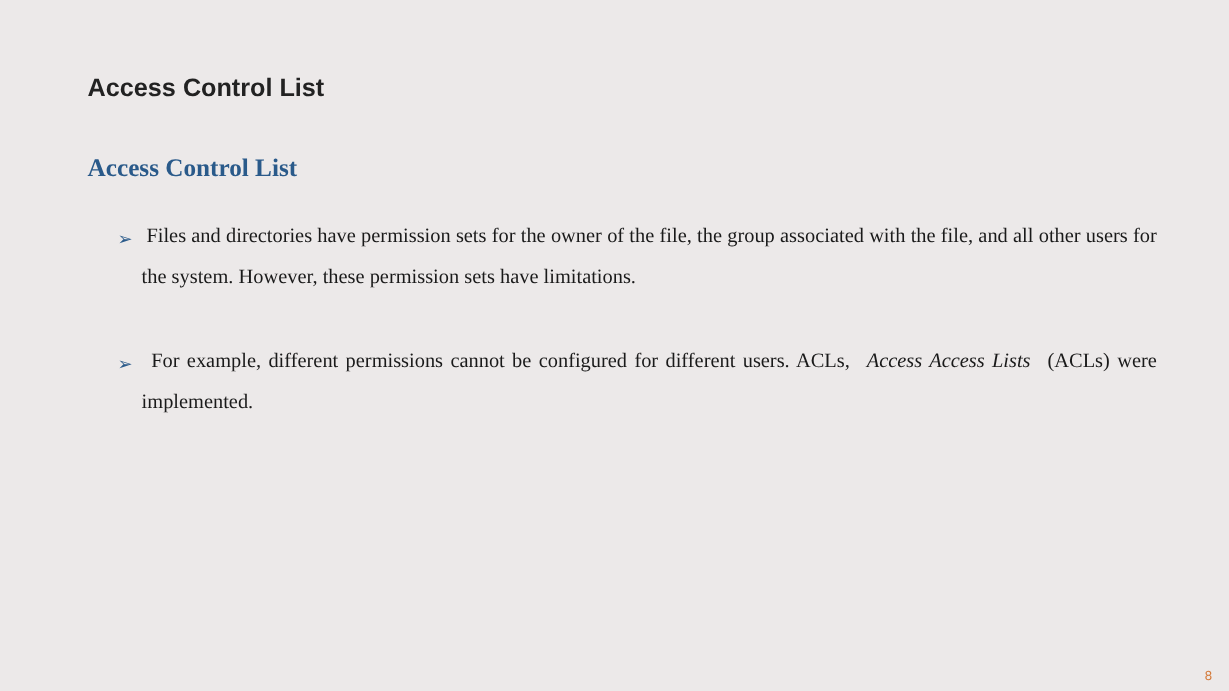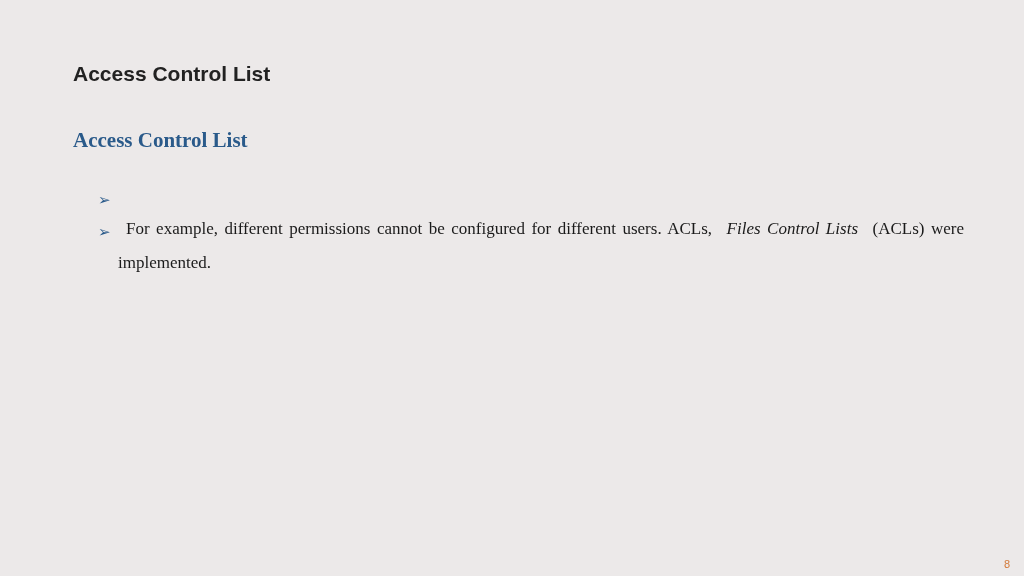--- a/index.html
+++ b/index.html
@@ -72,20 +72,21 @@
 </head>
 <body>
 
 <h1 class="main-title">Access Control List</h1>
 
 <h2 class="sub-title">Access Control List</h2>
 
 <ul class="bullet-list">
   <li class="bullet-item">
     <span class="bullet-marker">➢</span>
+    <span>Files and directories have permission sets for the owner of the file, the group associated with the file, and all other users for the system. However, these permission sets have limitations.</span>
   </li>
   <li class="bullet-item">
     <span class="bullet-marker">➢</span>
-    <span><span>For example, different permissions cannot be configured for different users. ACLs, </span><span class="italic">Files Control Lists</span><span> (ACLs) were implemented.</span></span>
+    <span><span>For example, different permissions cannot be configured for different users. ACLs, </span><span class="italic">Access Access Lists</span><span> (ACLs) were implemented.</span></span>
   </li>
 </ul>
 
 <div class="page-number">8</div>
 
 </body></html>

